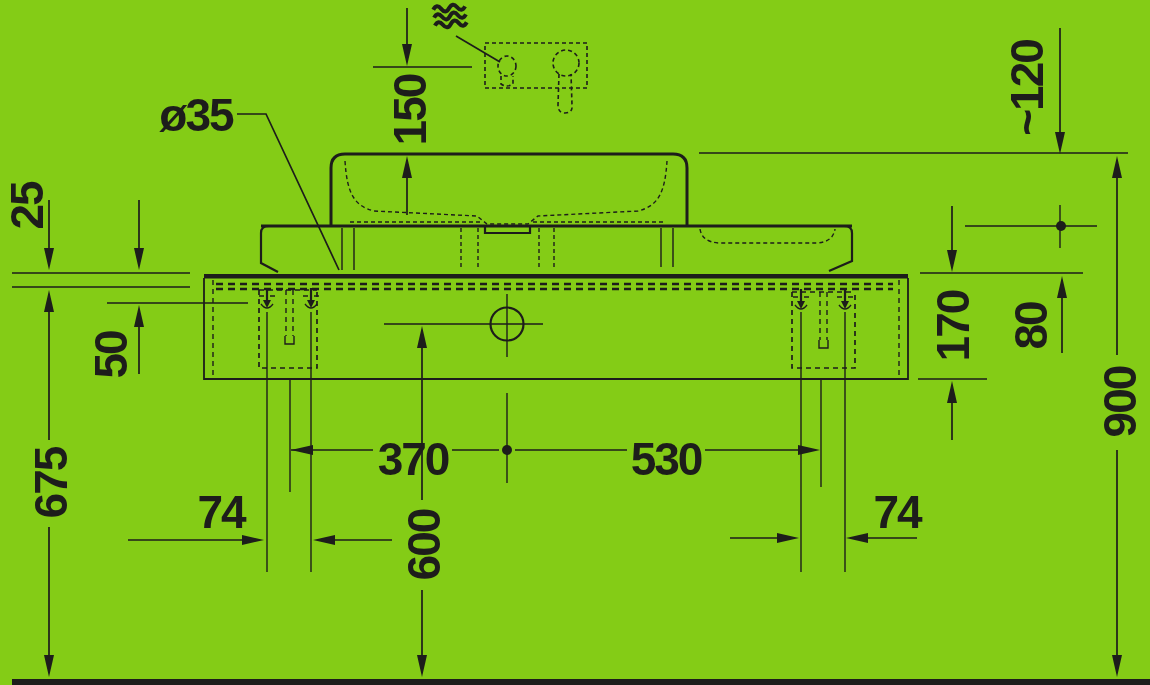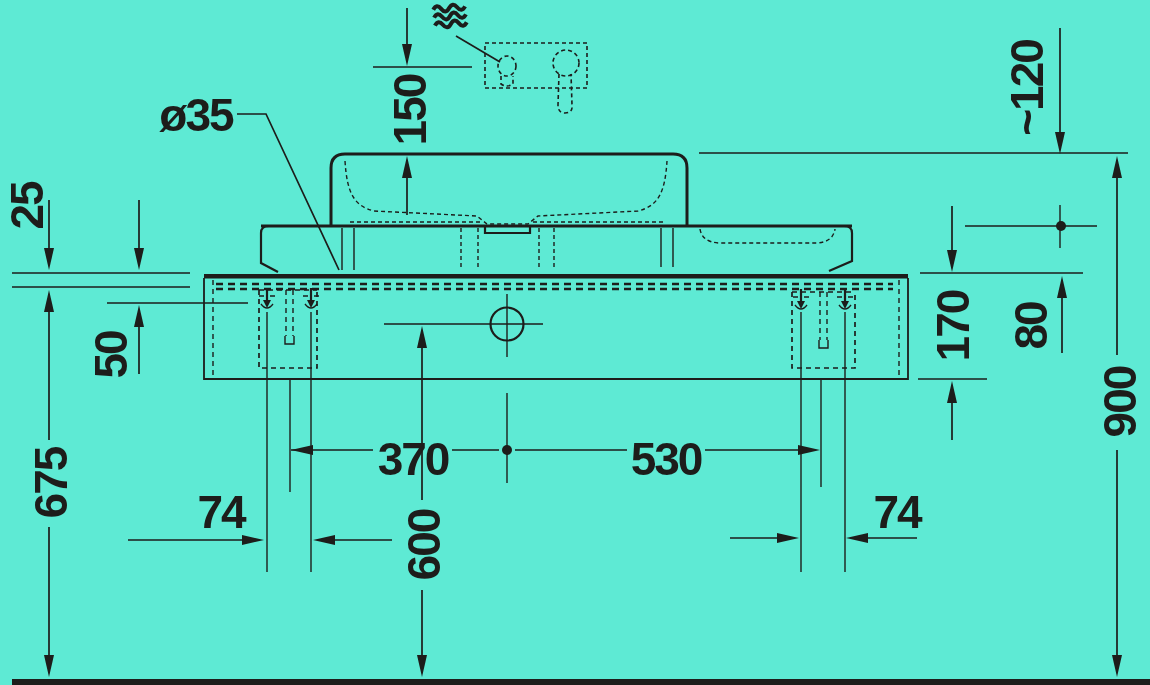--- a/index.html
+++ b/index.html
@@ -1,16 +1,16 @@
 <!DOCTYPE html>
 <html><head>
 <meta charset="utf-8">
 <style>
   html,body{margin:0;padding:0;background:#ffffff;}
-  .stage{width:1150px;height:685px;position:relative;background:#5eead4;overflow:hidden;}
+  .stage{width:1150px;height:685px;position:relative;background:#84cc16;overflow:hidden;}
   svg{display:block;}
   svg text{
     font-family:"Liberation Sans",sans-serif;
     font-weight:bold;
     fill:#1d1d1b;
     letter-spacing:-2px;
   }
   .dim{font-size:46px;}
   .ln{stroke:#1d1d1b;fill:none;}
   .w1{stroke-width:1.4px;}

